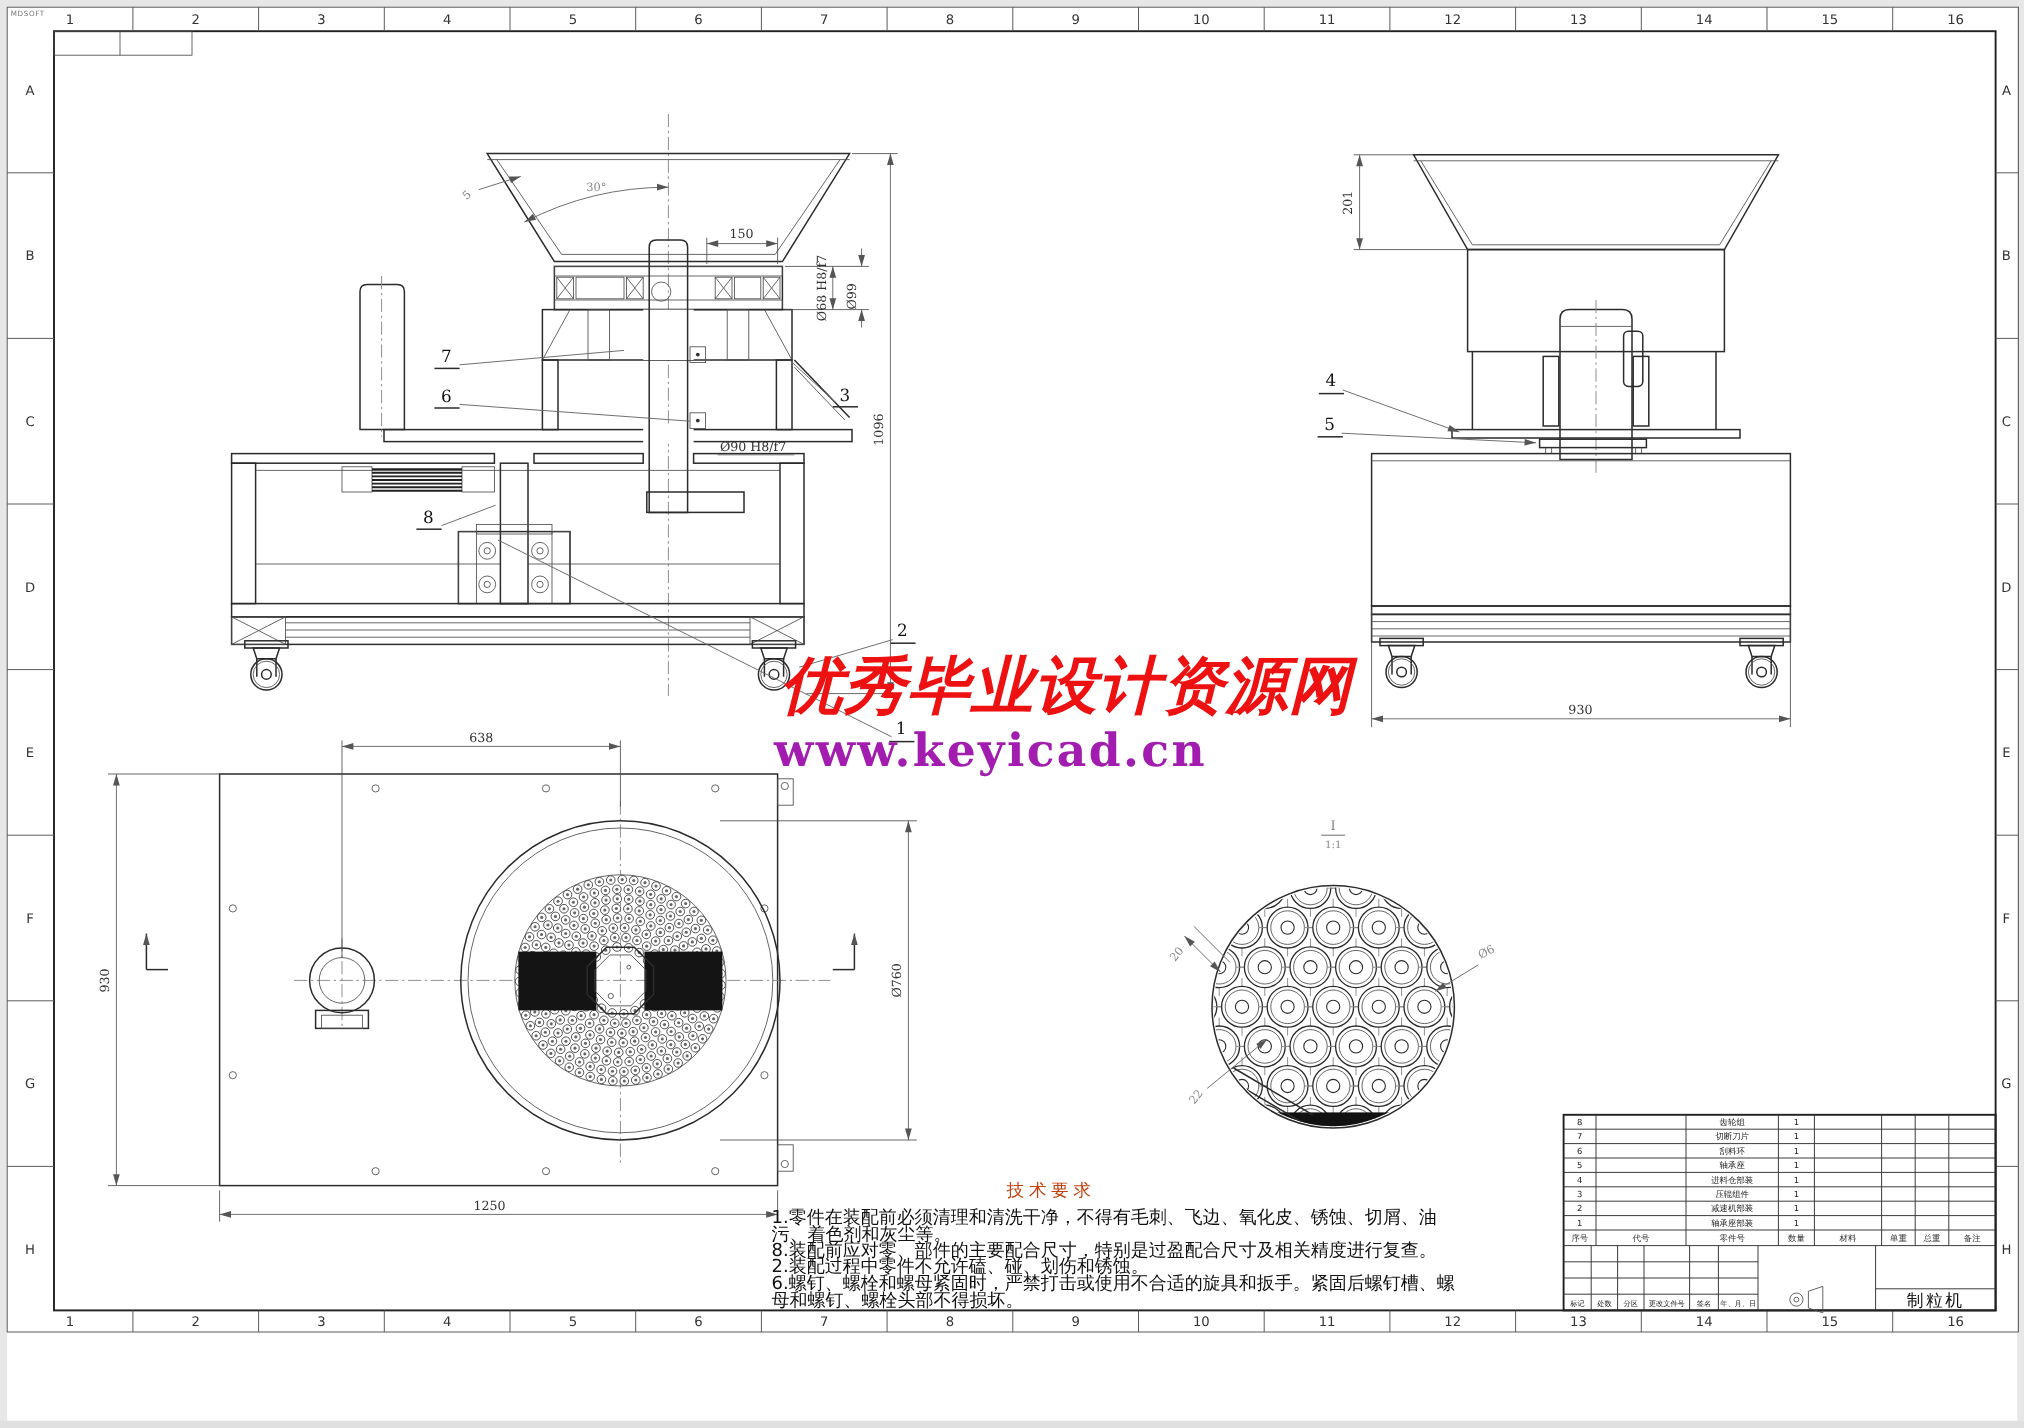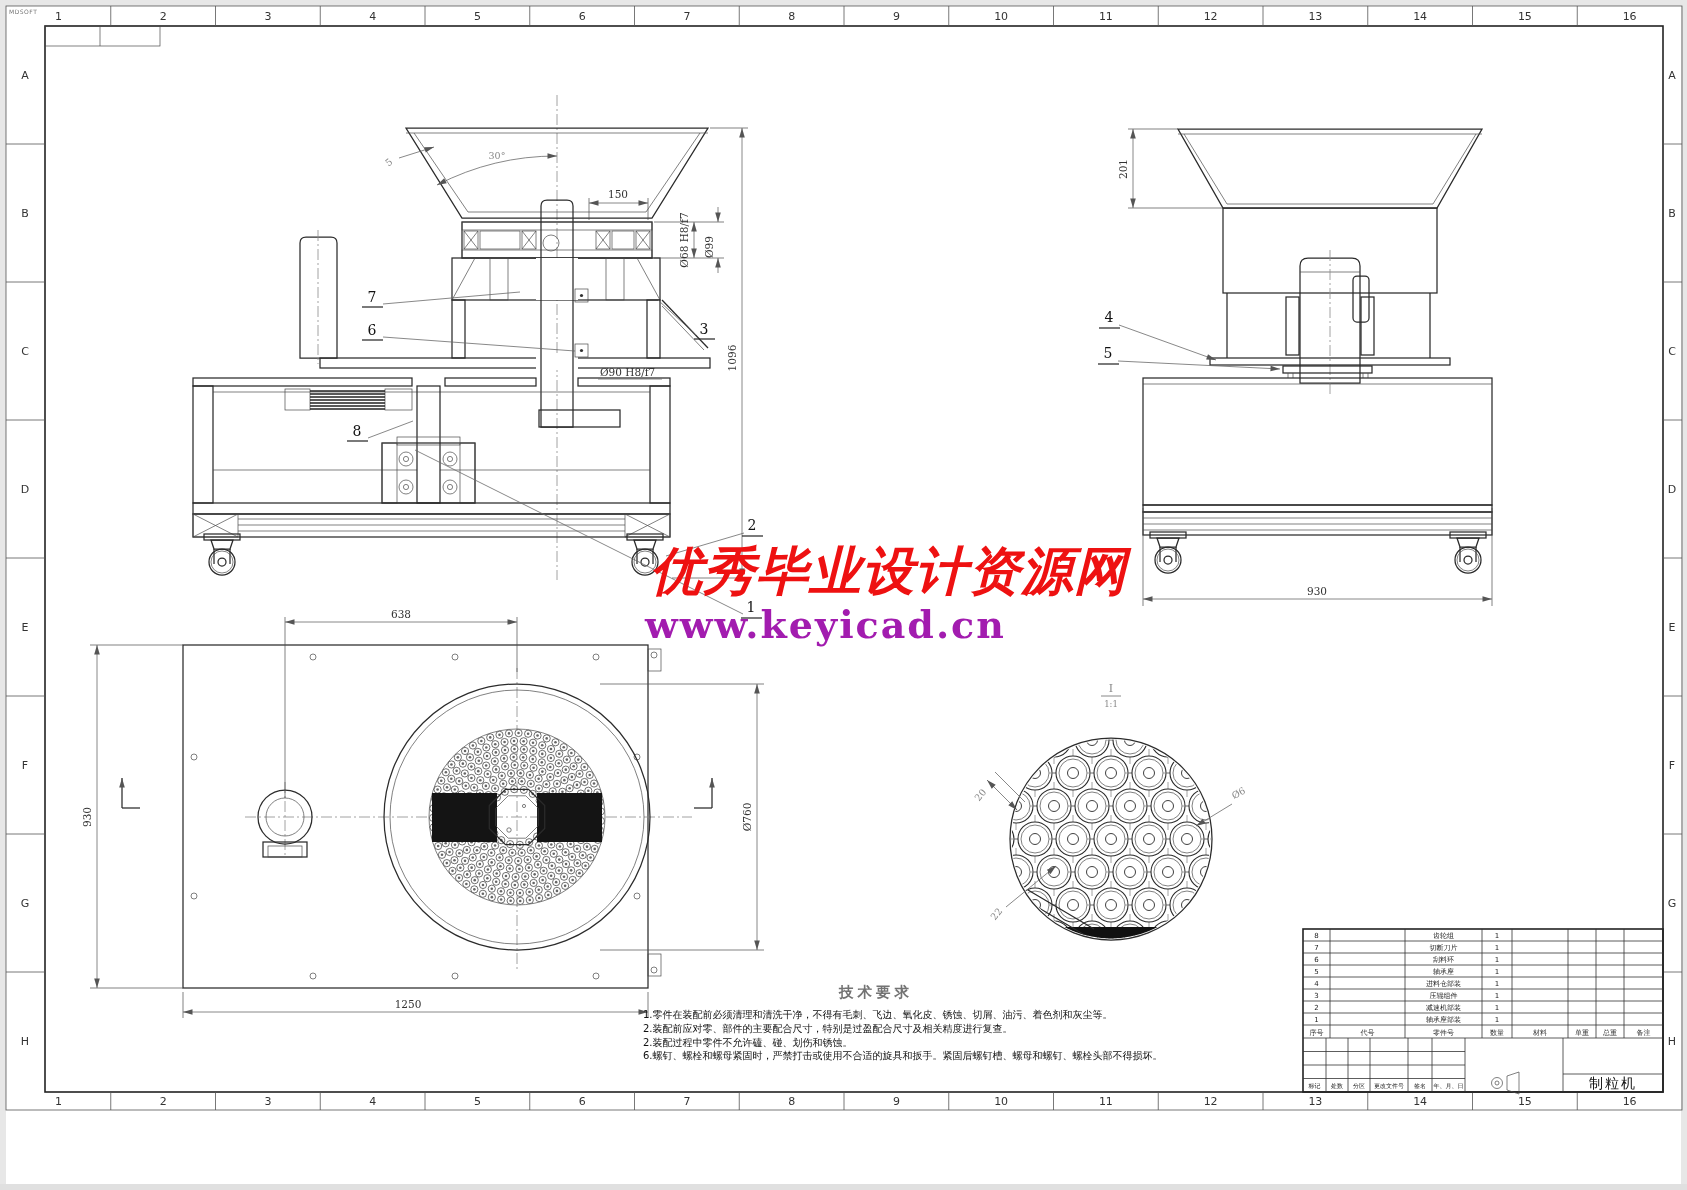--- a/index.html
+++ b/index.html
@@ -16,22 +16,22 @@
   .tblh{stroke:#222;stroke-width:1.6;fill:none;}
   text.dim{font-family:"DejaVu Serif",serif;font-size:10.5px;fill:#333;}
   text.dimg{font-family:"DejaVu Serif",serif;font-size:9.5px;fill:#888;}
   text.co{font-family:"DejaVu Serif",serif;font-size:14px;fill:#111;}
   text.gl{font-family:"DejaVu Sans",sans-serif;font-size:11px;fill:#333;}
   text.tbt{font-size:7px;fill:#222;font-family:"DejaVu Sans",sans-serif;}
   text.tbth{font-size:7px;fill:#333;font-family:"DejaVu Sans",sans-serif;}
   text.tbtitle{font-size:14px;fill:#111;font-family:"DejaVu Sans",sans-serif;letter-spacing:2px;}
   .wm1{position:absolute;left:650px;top:537px;font-family:"DejaVu Serif",serif;font-weight:bold;font-size:52px;letter-spacing:1px;white-space:nowrap;z-index:5;font-style:italic;}
   .wm2{position:absolute;left:645px;top:602px;font-family:"DejaVu Serif",serif;font-weight:bold;font-size:38px;letter-spacing:2px;white-space:nowrap;z-index:5;}
-  .tr-title{position:absolute;left:839px;top:983px;font-size:14.5px;font-weight:bold;letter-spacing:4px;color:#737373;z-index:4;}
-  .tr-lines{position:absolute;left:643px;top:1008px;width:578px;font-size:10px;line-height:13.8px;color:#111;z-index:4;}
+  .tr-title{position:absolute;left:839px;top:983px;font-size:14.5px;font-weight:normal;letter-spacing:4px;color:#c2410c;z-index:4;}
+  .tr-lines{position:absolute;left:643px;top:1008px;width:578px;font-size:15px;line-height:13.8px;color:#111;z-index:4;}
   .stamp{position:absolute;left:9px;top:8px;font-size:6px;color:#777;letter-spacing:.5px;z-index:4;}
   .botline{position:absolute;left:0;top:1184px;width:1687px;height:6px;background:#e0e0e0;}
 </style>
 </head>
 <body>
 
 <div id="stage">
   <div id="paper"></div>
   <div class="botline"></div>
 
@@ -1283,18 +1283,18 @@
         <path d="M1507,1076 L1519,1072 V1094 L1507,1090 Z"></path>
       </g>
     </g>
   </svg>
 
   <div class="wm1" style="color: rgb(238, 17, 17);">优秀毕业设计资源网</div>
   <div class="wm2" style="color: #a21caf;">www.keyicad.cn</div>
   <div class="tr-title">技术要求</div>
   <div class="tr-lines" id="trlines">
       <div>1.零件在装配前必须清理和清洗干净，不得有毛刺、飞边、氧化皮、锈蚀、切屑、油污、着色剂和灰尘等。</div>
-      <div>2.装配前应对零、部件的主要配合尺寸，特别是过盈配合尺寸及相关精度进行复查。</div>
+      <div>8.装配前应对零、部件的主要配合尺寸，特别是过盈配合尺寸及相关精度进行复查。</div>
       <div>2.装配过程中零件不允许磕、碰、划伤和锈蚀。</div>
       <div>6.螺钉、螺栓和螺母紧固时，严禁打击或使用不合适的旋具和扳手。紧固后螺钉槽、螺母和螺钉、螺栓头部不得损坏。</div>
     </div>
   <div class="stamp">MDSOFT</div>
 </div>
 
 </body></html>

